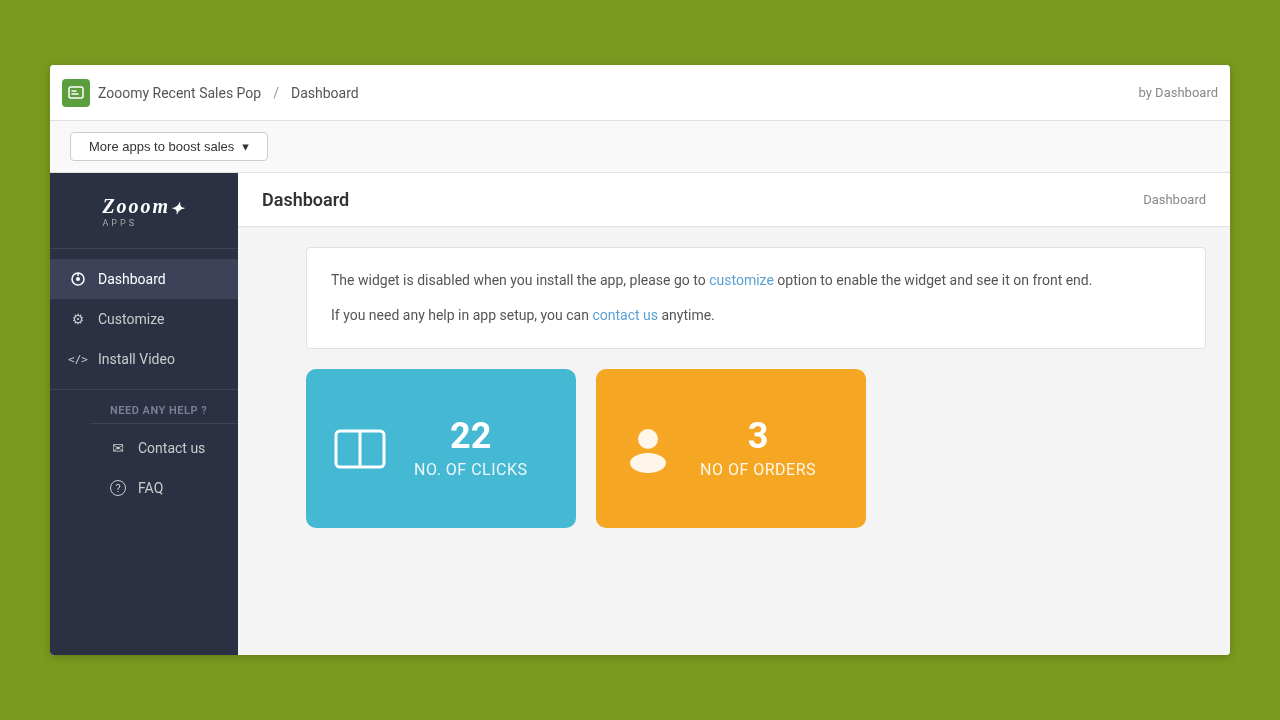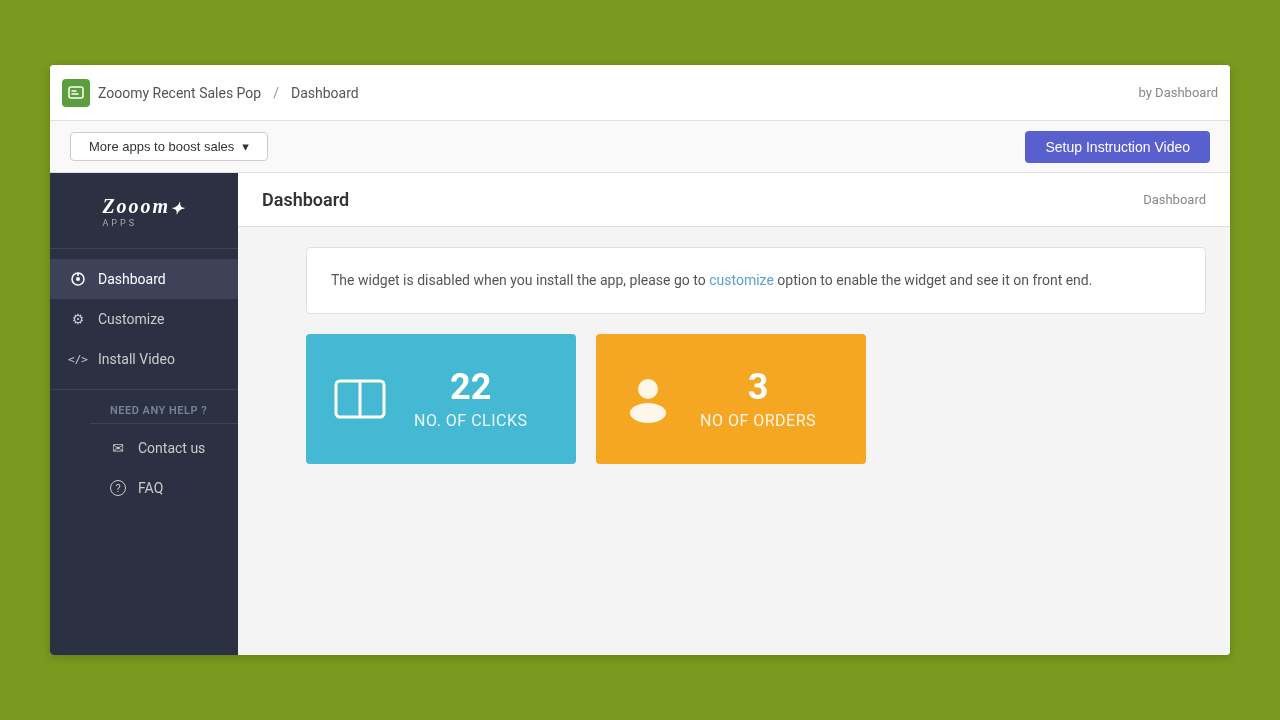--- a/index.html
+++ b/index.html
@@ -209,27 +209,27 @@
       color: #5a9fd4;
       text-decoration: none;
       cursor: pointer;
     }
     
     .stats-row {
       display: flex;
       gap: 20px;
     }
     .stat-card {
-      border-radius: 4px;
+      border-radius: 10px;
       padding: 20px 24px;
       display: flex;
       align-items: center;
       gap: 24px;
       min-width: 270px;
-      height: 130px;
+      height: 159px;
     }
     .stat-card.clicks {
       background: #45b8d4;
     }
     .stat-card.orders {
       background: #f5a623;
     }
     .stat-icon {
       font-size: 48px;
       color: rgba(255,255,255,0.85);
@@ -276,23 +276,20 @@
       <span class="breadcrumb-separator">/</span>
       <span>Dashboard</span>
     </div>
     <div class="top-bar-right">by Dashboard</div>
   </div>
 
   <div class="second-bar">
     <button class="more-apps-btn">
       <span>More apps to boost sales</span>
       <span>▾</span>
-    </button>
-    <button class="setup-video-btn">
-      <span>Setup Instruction Video</span>
     </button>
   </div>
 
   <div class="main-layout">
 
     <div class="sidebar">
       <div class="sidebar-logo">
         <div>
           <div class="logo-text">
             <span style="font-family: Georgia, serif; font-style: italic; letter-spacing:2px; font-size:20px;">Zooom<span style="font-size:16px; vertical-align:middle;">✦</span></span>
@@ -340,20 +337,23 @@
       <div class="content-header">
         <h1 class="content-title">Dashboard</h1>
         <span class="breadcrumb-right">Dashboard</span>
       </div>
 
       <div class="content-body">
 
         <div class="info-box">
           <p class="info-text">
             <span>The widget is disabled when you install the app, please go to </span><a class="link">customize</a><span> option to enable the widget and see it on front end.</span>
+          </p>
+          <p class="info-text">
+            <span>If you need any help in app setup, you can </span><a class="link">contact us</a><span> anytime.</span>
           </p>
         </div>
 
         <div class="stats-row">
 
           <div class="stat-card clicks">
             <div class="stat-icon">
               <svg width="60" height="60" viewBox="0 0 60 60" fill="none" xmlns="http://www.w3.org/2000/svg">
                 <rect x="6" y="12" width="48" height="36" rx="4" stroke="white" stroke-width="3" fill="none"></rect>
                 <line x1="30" y1="12" x2="30" y2="48" stroke="white" stroke-width="3"></line>

